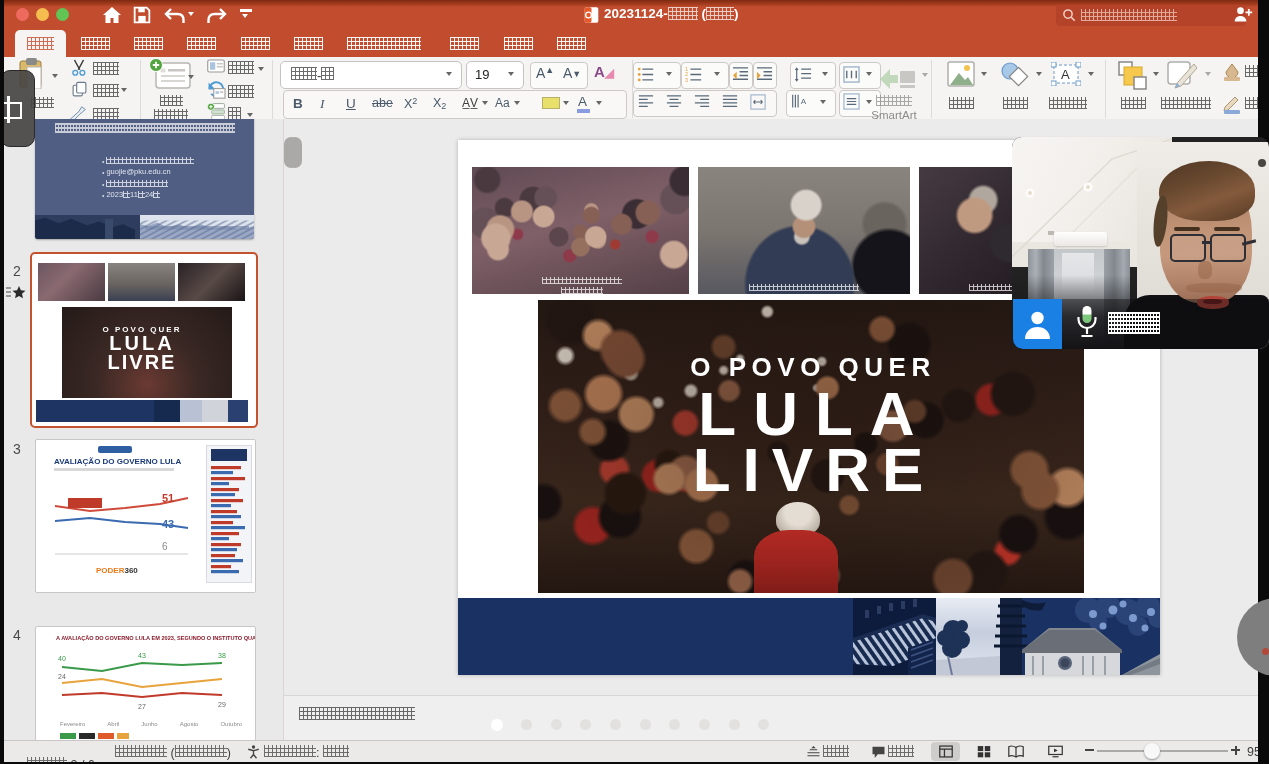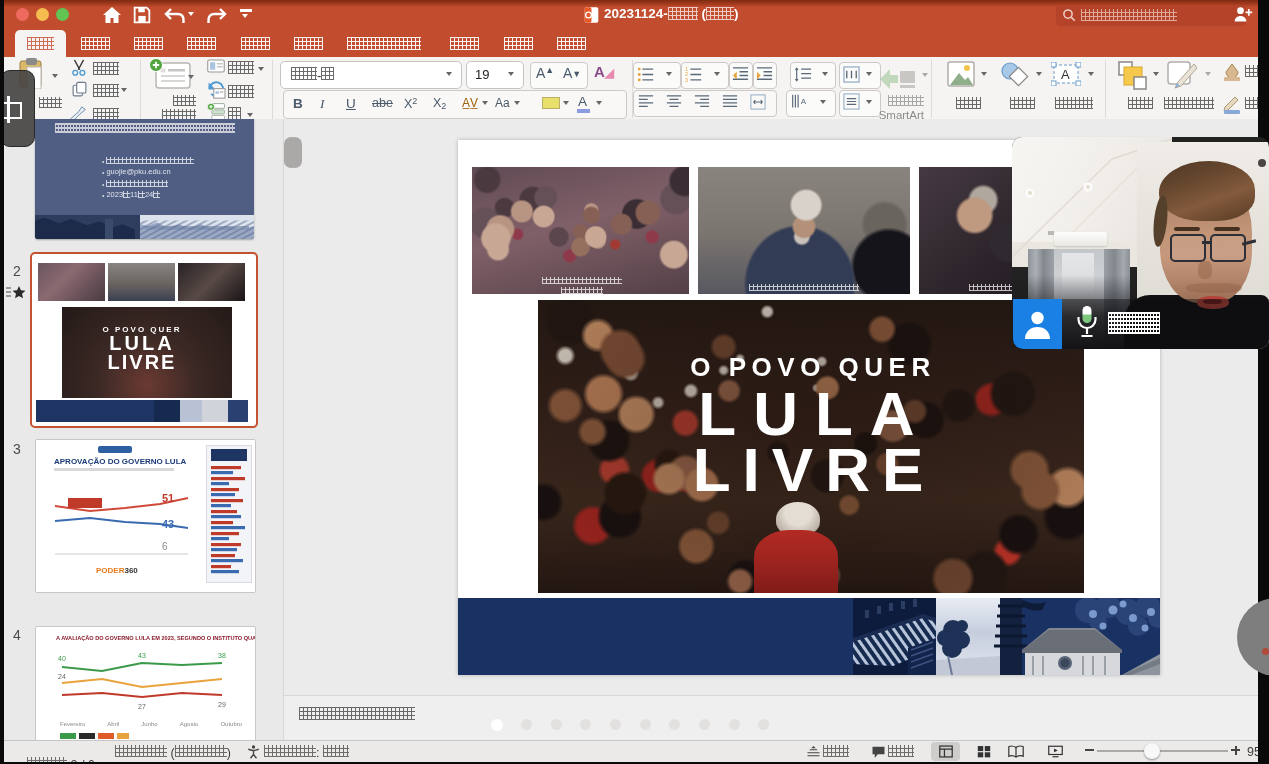--- a/index.html
+++ b/index.html
@@ -8,21 +8,21 @@
 .zb{display:inline-block;background-image:repeating-linear-gradient(0deg,currentColor 0 2px,transparent 2px 4px),repeating-linear-gradient(90deg,currentColor 0 1px,transparent 1px 3px);opacity:.9;filter:blur(.3px)}
 
 #titlebar{position:absolute;left:0;top:0;width:1258px;height:30px;background:linear-gradient(#7e2a12 0px,#a33b1d 4px,#c14c2e 7px,#c14c2e 100%)}
 .light{position:absolute;top:8px;width:13px;height:13px;border-radius:50%}
 #tabs{position:absolute;left:0;top:30px;width:1258px;height:27px;background:#c14c2e}
 .tab{position:absolute;top:0;height:27px;line-height:27px;color:#fff;font-size:13.5px;text-align:center}
 #seltab{position:absolute;left:15px;top:0;width:51px;height:27px;background:#f5f4f3;border-radius:5px 5px 0 0;color:#c0391b;text-align:center;line-height:27px;font-size:13.5px;font-weight:bold}
 
 #ribbon{position:absolute;left:0;top:57px;width:1258px;height:62px;background:#f5f4f3;border-bottom:1px solid #d8d6d4}
 .rlab{position:absolute;font-size:12px;color:#333;white-space:nowrap}
-.rlabc{position:absolute;font-size:11.5px;color:#333;text-align:right;white-space:nowrap}
+.rlabc{position:absolute;font-size:11.5px;color:#333;text-align:center;white-space:nowrap}
 .combo{position:absolute;background:#fff;border:1px solid #c6c4c2;border-radius:5px}
 .dd{position:absolute;width:0;height:0;border-left:3.5px solid transparent;border-right:3.5px solid transparent;border-top:4.5px solid #666}
 .vsep{position:absolute;top:3px;width:1px;height:58px;background:#dddbd9}
 .btn2{position:absolute;background:#fbfbfa;border:1px solid #ccc9c7;border-radius:4px}
 
 #status{position:absolute;left:0;top:740px;width:1258px;height:22px;background:#ECEAE9;border-top:1px solid #c9c7c5;font-size:12.5px;color:#3c3c3c}
 #notes{position:absolute;left:283px;top:695px;width:975px;height:45px;background:#F0EFEF;border-top:1px solid #d9d7d5;border-left:1px solid #d9d7d5}
 .dot{position:absolute;top:719px;width:11px;height:11px;border-radius:50%;background:#e3e1e0}
 
 #panel{position:absolute;left:0;top:119px;width:283px;height:621px;background:#EAE9E9;overflow:hidden}
@@ -243,21 +243,21 @@
     <div class="rlab" style="left:563px;top:8px;font-size:14px;color:#4a5a6a">A<span style="font-size:9px;vertical-align:1px">▼</span></div>
     <div class="rlab" style="left:594px;top:6px;font-size:15px;color:#8a4a8a;font-weight:bold">A<span style="color:#e88ab0;font-size:12px">◢</span></div>
 
     <div class="btn2" style="left:283px;top:33px;width:342px;height:27px;background:#f9f8f7"></div>
     <div class="rlab" style="left:293px;top:39px;font-weight:bold;color:#4a5a6a;font-size:13.5px">B</div>
     <div class="rlab" style="left:320px;top:39px;font-style:italic;color:#4a5a6a;font-size:13.5px;font-family:'Liberation Serif',serif">I</div>
     <div class="rlab" style="left:346px;top:39px;text-decoration:underline;color:#4a5a6a;font-size:13.5px">U</div>
     <div class="rlab" style="left:372px;top:39px;text-decoration:line-through;color:#4a5a6a;font-size:12.5px">abe</div>
     <div class="rlab" style="left:404px;top:39px;color:#4a5a6a;font-size:12.5px">X<span style="font-size:9px;vertical-align:4px">2</span></div>
     <div class="rlab" style="left:433px;top:39px;color:#4a5a6a;font-size:12.5px">X<span style="font-size:9px;vertical-align:-2px">2</span></div>
-    <div class="rlab" style="left:462px;top:39px;color:#a16207;font-size:12px">A̲V̲</div>
+    <div class="rlab" style="left:462px;top:39px;color:#404040;font-size:12px">A̲V̲</div>
     <div class="dd" style="left:482px;top:44px"></div>
     <div class="rlab" style="left:495px;top:39px;color:#4a5a6a;font-size:12px">Aa</div>
     <div class="dd" style="left:514px;top:44px"></div>
     <div class="abs" style="left:542px;top:40px;width:16px;height:10px;background:#e8e06a;border:1px solid #b8b066"></div>
     <div class="dd" style="left:563px;top:44px"></div>
     <div class="rlab" style="left:578px;top:37px;color:#4a5a6a;font-size:13.5px">A</div>
     <div class="abs" style="left:577px;top:52px;width:13px;height:4px;background:#8a9be0"></div>
     <div class="dd" style="left:596px;top:44px"></div>
     <div class="vsep" style="left:632px"></div>
 
@@ -439,21 +439,21 @@
         <div class="abs" style="left:118px;top:0;width:26px;height:22px;background:#16294e"></div>
             <div class="abs" style="left:144px;top:0;width:22px;height:22px;background:#b8c2d4"></div>
         <div class="abs" style="left:166px;top:0;width:26px;height:22px;background:#d0d3da"></div>
         <div class="abs" style="left:192px;top:0;width:20px;height:22px;background:#2a4070"></div>
       </div>
     </div>
 
     <div class="pnum" style="left:13px;top:322px">3</div>
     <div class="thumb" style="top:320px;height:152px">
       <div class="abs" style="left:62px;top:6px;width:34px;height:7px;background:#2e5fa3;border-radius:2px"></div>
-      <div class="abs" style="left:18px;top:17px;color:#1a3a7a;font-weight:bold;font-size:8px">APROVAÇÃO DO GOVERNO LULA</div>
+      <div class="abs" style="left:18px;top:17px;color:#1a3a7a;font-weight:bold;font-size:8px">AVALIAÇÃO DO GOVERNO LULA</div>
       <div class="abs" style="left:18px;top:28px;width:120px;height:3px;background:#d8d8d8"></div>
       <svg class="abs" style="left:14px;top:36px" width="150" height="85" viewBox="0 0 150 85">
         <path d="M5 30 L40 35 L75 32 L110 28 L138 22" stroke="#d04a3a" stroke-width="2" fill="none"></path>
         <path d="M5 45 L40 42 L75 46 L110 48 L138 52" stroke="#3a6ab0" stroke-width="2" fill="none"></path>
         <rect x="18" y="22" width="34" height="10" fill="#c03a2a"></rect>
         <text x="112" y="26" font-size="11" font-weight="bold" fill="#c03a2a">51</text>
         <text x="112" y="52" font-size="11" font-weight="bold" fill="#3a6ab0">43</text>
         <text x="112" y="74" font-size="10" fill="#8a8a8a">6</text>
         <path d="M5 78 L138 78" stroke="#ccc" stroke-width="1"></path>
       </svg>

